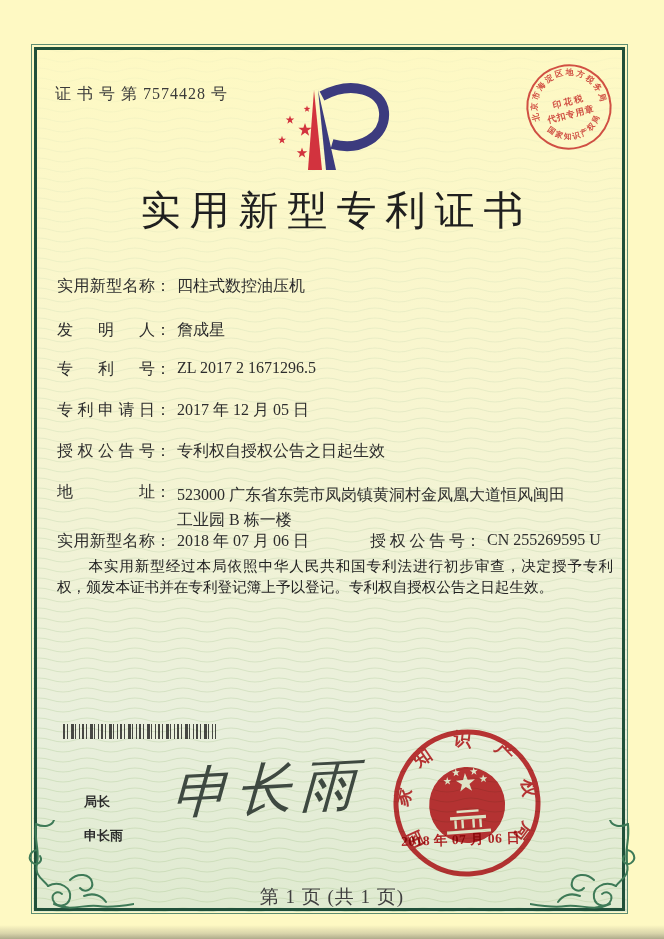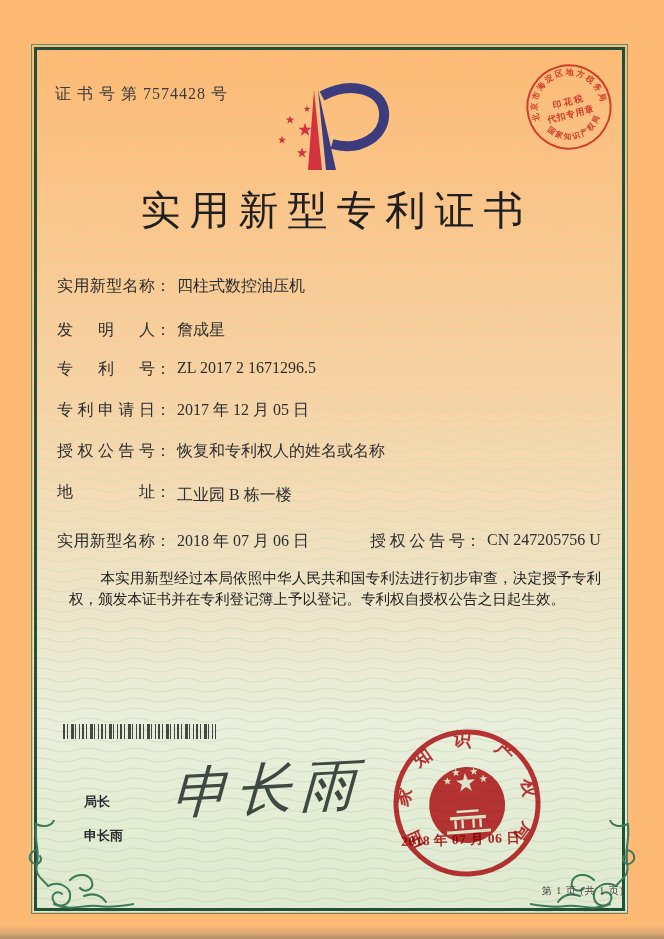--- a/index.html
+++ b/index.html
@@ -1,16 +1,16 @@
 <!DOCTYPE html>
 <html><head>
 <meta charset="utf-8">
 <style>
   html,body{margin:0;padding:0;background:#d8d5c8;}
-  #page{position:relative;width:664px;height:939px;background:#fdba74;overflow:hidden;
+  #page{position:relative;width:664px;height:939px;background:#fef9c3;overflow:hidden;
         font-family:"Liberation Serif","DejaVu Serif",serif;color:#2d2d2d;}
   .inner-tint{position:absolute;left:33px;top:46px;width:594px;height:866px;
         background:linear-gradient(180deg,rgba(248,245,234,0) 0%,rgba(240,241,224,.45) 40%,#e9efdc 78%,#dfead0 100%);}
   #waves{position:absolute;left:33px;top:46px;width:594px;height:866px;stroke:#c3d8b0;fill:none;}
   .frame{position:absolute;left:31px;top:44px;width:595px;height:868px;border:1.5px solid #5d8d72;}
   .frame-inner{position:absolute;inset:2px;border:3px solid #20503a;}
   .cert-no{position:absolute;left:55px;top:84px;font-size:16px;letter-spacing:1px;color:#3a3a3a;}
   .logo{position:absolute;left:266px;top:82px;}
   .tax-stamp{position:absolute;left:517px;top:55px;transform:rotate(-14deg);opacity:.92;mix-blend-mode:multiply;}
   .title{position:absolute;left:40px;top:183px;width:584px;text-align:center;font-size:40px;font-weight:normal;
@@ -18,32 +18,32 @@
   .field-row{position:absolute;left:57px;width:562px;font-size:16px;}
   .lbl{display:inline-block;width:98px;text-align:justify;text-align-last:justify;vertical-align:top;}
   .lbl2{display:inline-block;width:95px;text-align:justify;text-align-last:justify;vertical-align:top;}
   .colon{display:inline-block;vertical-align:top;}
   .val{display:inline-block;margin-left:6px;vertical-align:top;}
   .val-lines{display:inline-block;margin-left:6px;vertical-align:top;line-height:25px;}
   .val-lines div{white-space:nowrap;}
   .pair2{position:absolute;left:313px;top:0;}
   .body-text{position:absolute;left:57px;top:556px;width:556px;font-size:14.6px;line-height:20.7px;
          text-align:justify;color:#222;}
-  .body-text p{margin:12px;text-indent:2.15em;}
+  .body-text p{margin:0;text-indent:2.15em;}
   .barcode{position:absolute;left:63px;top:724px;width:153px;height:15px;opacity:.85;
          background:repeating-linear-gradient(90deg,#2a2a28 0 2px,transparent 2px 4px,#2a2a28 4px 5px,
          transparent 5px 8px,#2a2a28 8px 11px,transparent 11px 12px,#2a2a28 12px 13px,
          transparent 13px 16px,#2a2a28 16px 17px,transparent 17px 19px);}
   .signer{position:absolute;left:84px;top:785px;font-size:13px;line-height:34px;color:#2b2b2b;font-weight:bold;}
   .sig-script{position:absolute;left:172px;top:752px;font-size:56px;font-style:italic;font-weight:500;
          letter-spacing:8px;color:#2d3831;transform:rotate(-3deg) skewX(-5deg);opacity:.9;}
   .official-seal{position:absolute;left:387px;top:723px;transform:rotate(-4deg);opacity:.93;mix-blend-mode:multiply;}
   .seal-date{position:absolute;left:401px;top:831px;font-size:13.5px;font-weight:bold;color:#c5262c;
          letter-spacing:.5px;transform:rotate(-2deg);mix-blend-mode:multiply;}
-  .footer{position:absolute;left:40px;top:884px;width:584px;text-align:right;font-size:10px;
+  .footer{position:absolute;left:40px;top:884px;width:584px;text-align:center;font-size:19px;
          letter-spacing:1px;color:#3f3f3f;}
   .corner{position:absolute;top:820px;}
   .corner.left{left:24px;}
   .corner.right{left:530px;transform:scaleX(-1);}
   .photo-edge{position:absolute;left:0;bottom:0;width:100%;height:14px;
          background:linear-gradient(180deg,rgba(120,117,106,0) 0%,rgba(120,117,106,.28) 60%,rgba(95,93,84,.5) 100%);}
   .seal-red{fill:#c5262c;}
   .stamp-red{fill:#cf4348;}
 </style>
 </head>
@@ -190,29 +190,29 @@
   <div class="field-row" style="top:320px">
     <span class="lbl">发明人</span><span class="colon">：</span><span class="val">詹成星</span>
   </div>
   <div class="field-row" style="top:359px">
     <span class="lbl">专利号</span><span class="colon">：</span><span class="val">ZL 2017 2 1671296.5</span>
   </div>
   <div class="field-row" style="top:400px">
     <span class="lbl">专利申请日</span><span class="colon">：</span><span class="val">2017 年 12 月 05 日</span>
   </div>
   <div class="field-row" style="top:441px">
-    <span class="lbl">授权公告号</span><span class="colon">：</span><span class="val">恢复和专利权人的姓名或名称</span>
+    <span class="lbl">授权公告号</span><span class="colon">：</span><span class="val">专利权自授权公告之日起生效</span>
   </div>
   <div class="field-row" style="top:482px">
-    <span class="lbl">地址</span><span class="colon">：</span><span class="val-lines"><div>工业园 B 栋一楼</div></span>
+    <span class="lbl">地址</span><span class="colon">：</span><span class="val-lines"><div>523000 广东省东莞市凤岗镇黄洞村金凤凰大道恒风闽田</div><div>工业园 B 栋一楼</div></span>
   </div>
   <div class="field-row" style="top:531px">
     <span class="lbl">实用新型名称</span><span class="colon">：</span><span class="val">2018 年 07 月 06 日</span>
     <span class="pair2">
-      <span class="lbl2">授权公告号</span><span class="colon">：</span><span class="val">CN 247205756 U</span>
+      <span class="lbl2">授权公告号</span><span class="colon">：</span><span class="val">CN 255269595 U</span>
     </span>
   </div>
 
   <div class="body-text">
     <p>本实用新型经过本局依照中华人民共和国专利法进行初步审查，决定授予专利权，颁发本证书并在专利登记簿上予以登记。专利权自授权公告之日起生效。</p>
   </div>
 
   <div class="barcode"></div>
 
   <div class="signer">

